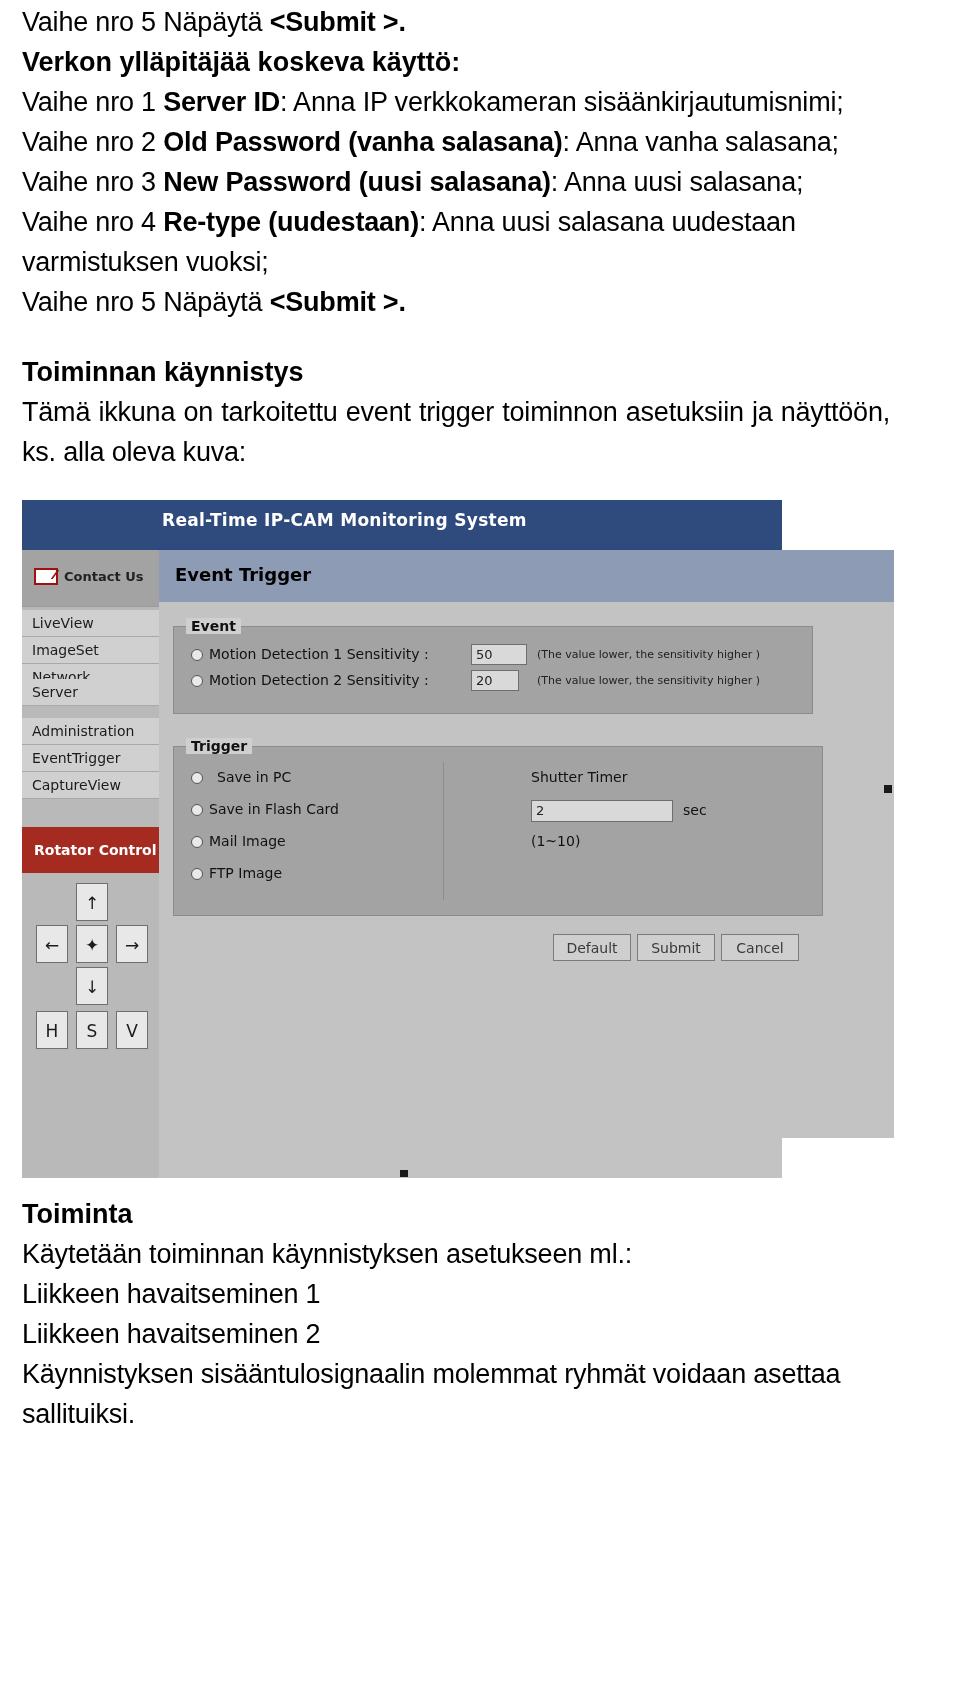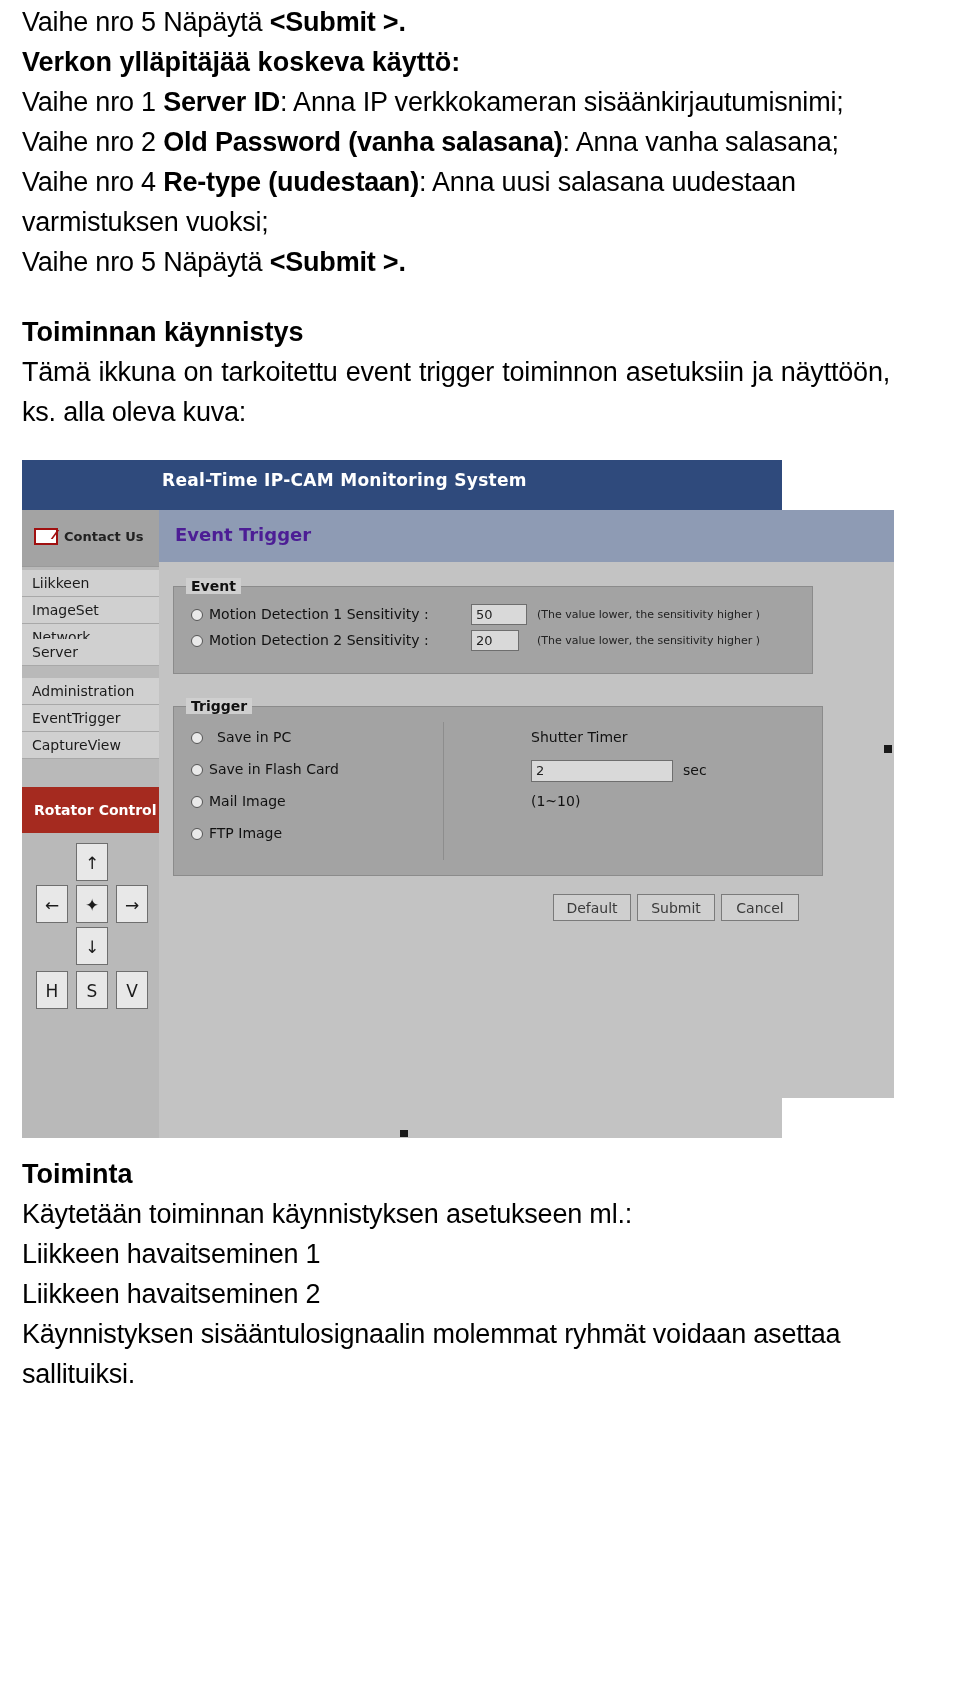--- a/index.html
+++ b/index.html
@@ -152,21 +152,21 @@
   }
   .panel-head {
     position: absolute;
     left: 0; top: 0;
     width: 735px; height: 52px;
     background: #8e9bb4;
   }
   .panel-head .t {
     position: absolute;
     left: 16px; top: 14px;
-    color: #4c1d95;
+    color: #000000;
     font-size: 18px;
     font-weight: bold;
   }
   .group {
     position: absolute;
     background: #a3a3a3;
     border: 1px solid #8b8b8b;
     box-sizing: border-box;
   }
   .group-title {
@@ -243,20 +243,23 @@
 
   <div class="heading">Verkon ylläpitäjää koskeva käyttö:</div>
 
   <div class="doc-text">
     <span>Vaihe nro 1 </span><span class="b">Server ID</span><span>: Anna IP verkkokameran sisäänkirjautumisnimi;</span>
   </div>
   <div class="doc-text">
     <span>Vaihe nro 2 </span><span class="b">Old Password (vanha salasana)</span><span>: Anna vanha salasana;</span>
   </div>
   <div class="doc-text">
+    <span>Vaihe nro 3 </span><span class="b">New Password (uusi salasana)</span><span>: Anna uusi salasana;</span>
+  </div>
+  <div class="doc-text">
     <span>Vaihe nro 4 </span><span class="b">Re-type (uudestaan)</span><span>: Anna uusi salasana uudestaan varmistuksen vuoksi;</span>
   </div>
   <div class="doc-text">
     <span>Vaihe nro 5 Näpäytä </span><span class="b">&lt;Submit &gt;.</span>
   </div>
 
   <div class="spacer-md"></div>
 
   <div class="heading">Toiminnan käynnistys</div>
   <div class="doc-text justified" style="width:868px;">Tämä ikkuna on tarkoitettu event trigger toiminnon asetuksiin ja näyttöön, ks. alla oleva kuva:</div>
@@ -265,21 +268,21 @@
 
     <div class="fig-left-strip"></div>
     <div class="fig-topbar"></div>
     <div class="fig-title">Real-Time IP-CAM Monitoring System</div>
 
     <div class="fig-contact">
       <span class="env-icon"></span>
       <span class="lbl">Contact Us</span>
     </div>
 
-    <div class="nav-item" style="top:112px;">Liikkeen</div>
+    <div class="nav-item" style="top:112px;">LiveView</div>
     <div class="nav-item" style="top:139px;">ImageSet</div>
     <div class="nav-item" style="top:166px;">Network</div>
     <div class="nav-item" style="top:181px;">Server</div>
     <div class="nav-item" style="top:220px;">Administration</div>
     <div class="nav-item" style="top:247px;">EventTrigger</div>
     <div class="nav-item" style="top:274px;">CaptureView</div>
     <div class="nav-gap" style="top:301px;"></div>
     <div class="rotator" style="top:329px;">Rotator Control</div>
     <div class="pad-area" style="top:375px; height:305px;"></div>
 

